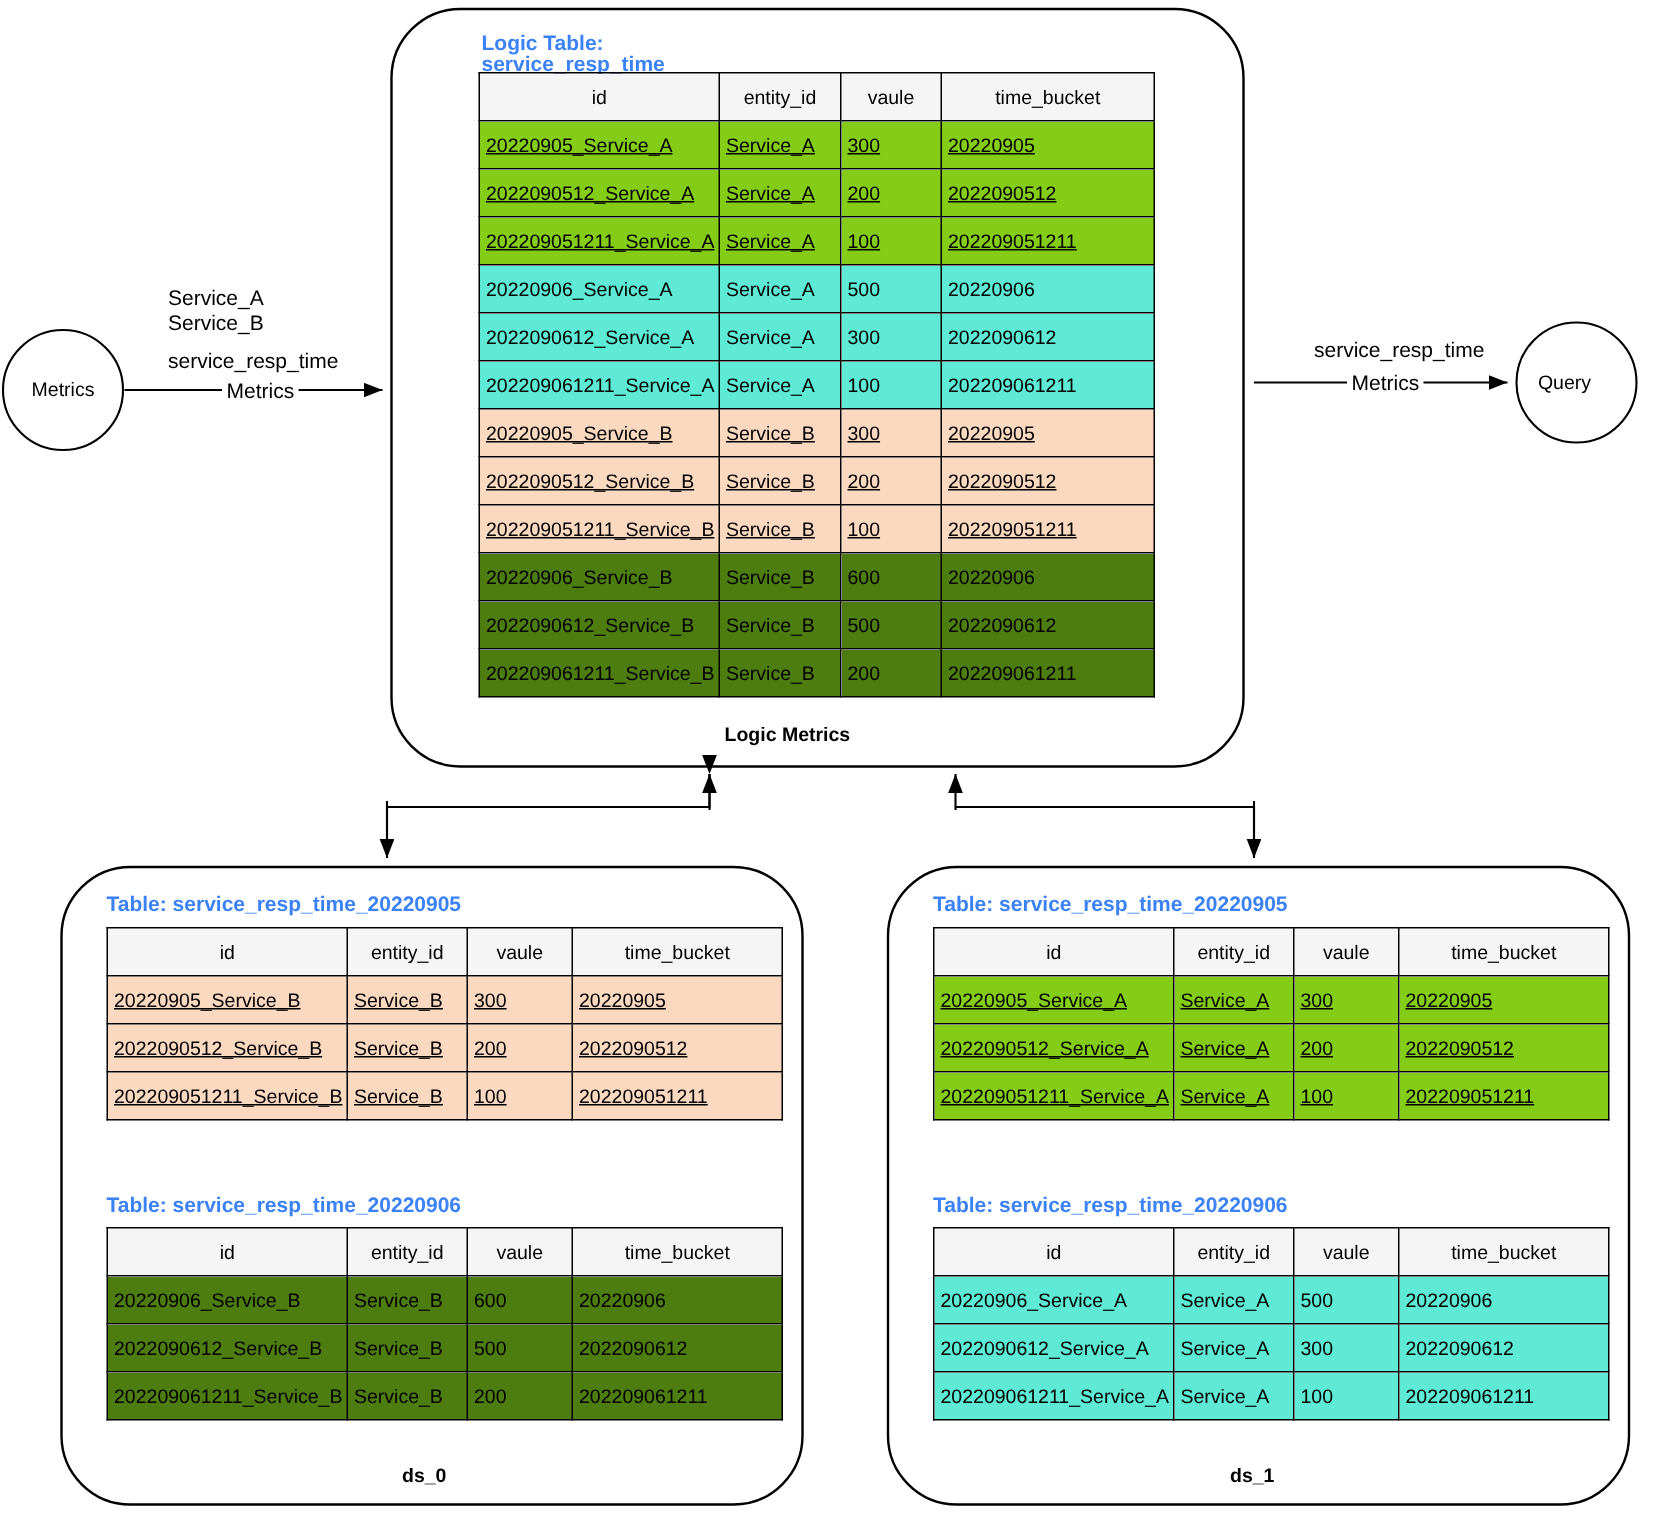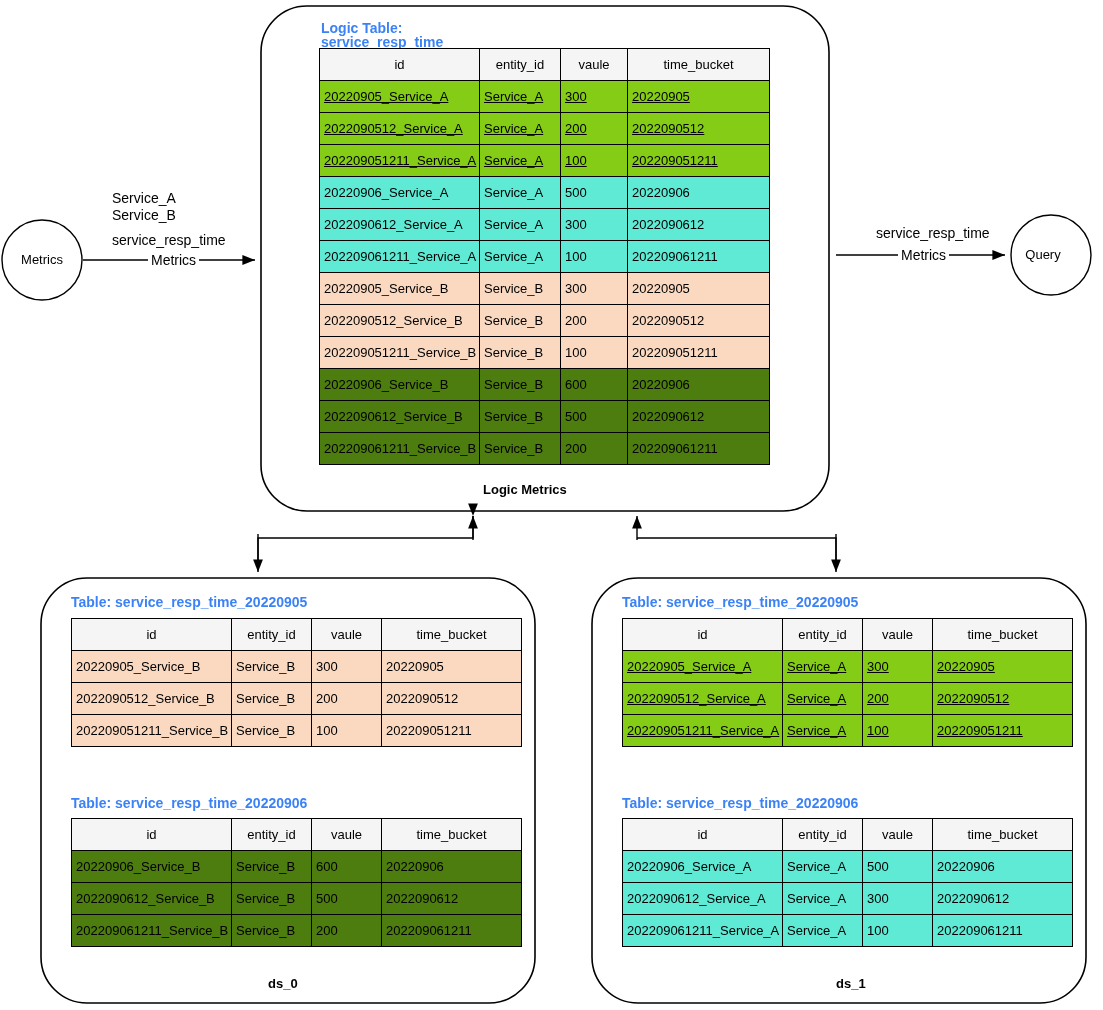--- a/index.html
+++ b/index.html
@@ -72,21 +72,21 @@
   }
   table.grid th {
     background: #f5f5f5;
     text-align: center;
   }
   table.grid td {
     text-align: left;
   }
   .c-green  { background: #84cc16; text-decoration: underline; }
   .c-blue   { background: #5eead4; }
-  .c-orange { background: #fad9c0; }
+  .c-orange { background: #fad9c0; text-decoration: underline; }
   .c-yellow { background: #4d7c0f; }
 </style>
 </head>
 <body>
 
 <div id="canvas">
 
   <svg class="layer" viewBox="0 0 1103 1010">
     <defs>
       <marker id="arrow" markerWidth="10" markerHeight="10" refX="9" refY="3.5" orient="auto" markerUnits="strokeWidth">
@@ -371,15 +371,15 @@
         </tr>
         <tr>
           <td class="c-blue">202209061211_Service_A</td>
           <td class="c-blue">Service_A</td>
           <td class="c-blue">100</td>
           <td class="c-blue">202209061211</td>
         </tr>
       </tbody>
   </table>
 
-  <div class="container-label" style="left:820px; top:976px;margin-left:16px;">ds_1</div>
+  <div class="container-label" style="left:820px; top:976px;">ds_1</div>
 
 </div>
 
 </body></html>

